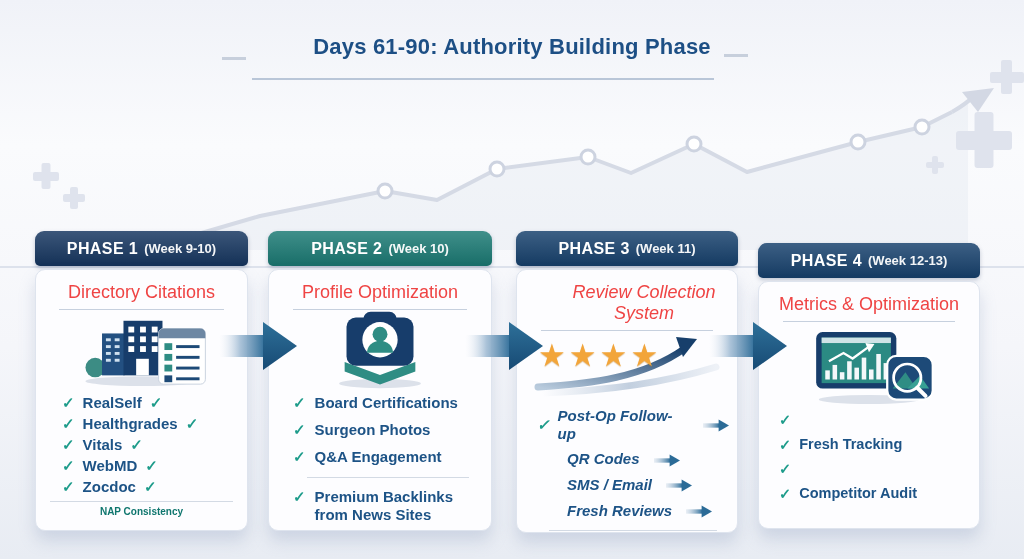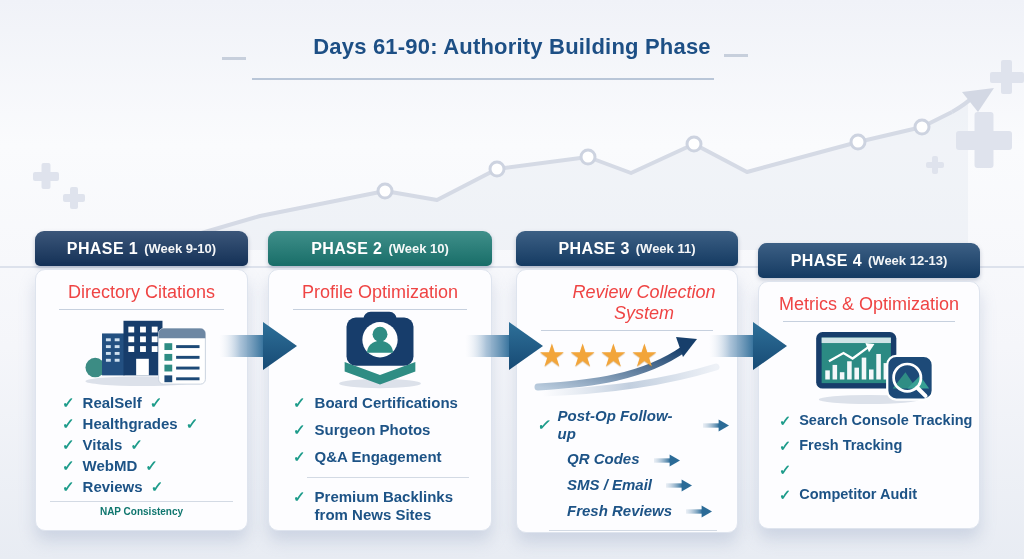--- a/index.html
+++ b/index.html
@@ -234,21 +234,21 @@
             <span class="item-text">Vitals</span>
             <span class="check">✓</span>
           </div>
         <div class="item">
             <span class="check">✓</span>
             <span class="item-text">WebMD</span>
             <span class="check">✓</span>
           </div>
         <div class="item">
             <span class="check">✓</span>
-            <span class="item-text">Reviews</span>
+            <span class="item-text">Zocdoc</span>
             <span class="check">✓</span>
           </div>
       </div>
       <div class="divider"></div>
       <div class="footer-label">NAP Consistency</div>
     </div>
   </div>
 
   <div class="card c2">
     <div class="card-header" style="background-color: rgb(27, 122, 116);">
@@ -380,21 +380,20 @@
             <polygon points="106,72 120,54 132,72" fill="#2f8d84"></polygon>
             <polygon points="122,72 136,58 146,72" fill="#37a094"></polygon>
             <circle cx="122" cy="60" r="15" fill="none" stroke="#ffffff" stroke-width="3"></circle>
             <line x1="133" y1="71" x2="142" y2="80" stroke="#ffffff" stroke-width="4.5" stroke-linecap="round"></line>
           </g>
         </svg>
       </div>
       <div class="list">
         <div class="item">
             <span class="check">✓</span>
-            <span class="item-text">Search Console Tracking</span>
           </div>
         <div class="item">
             <span class="check">✓</span>
             <span class="item-text">Fresh Tracking</span>
           </div>
         <div class="item">
             <span class="check">✓</span>
           </div>
         <div class="item">
             <span class="check">✓</span>

